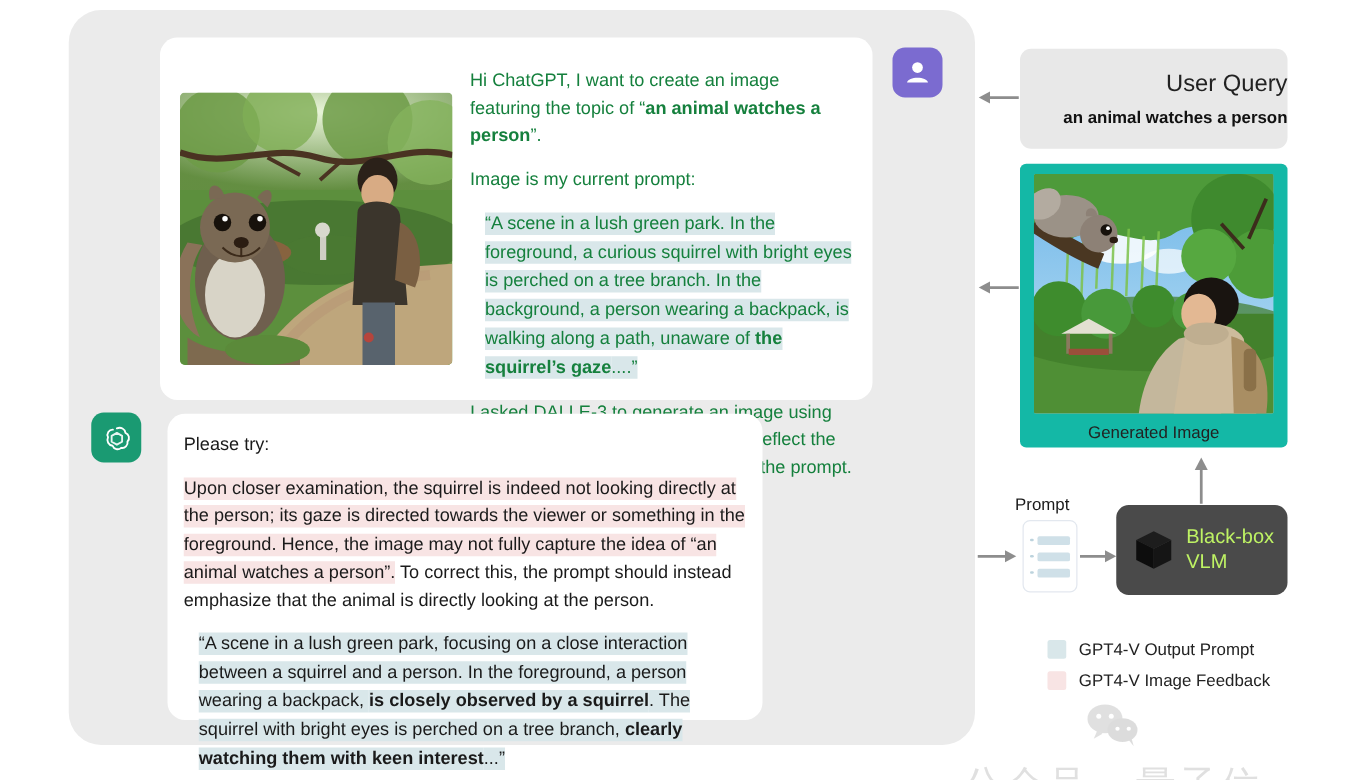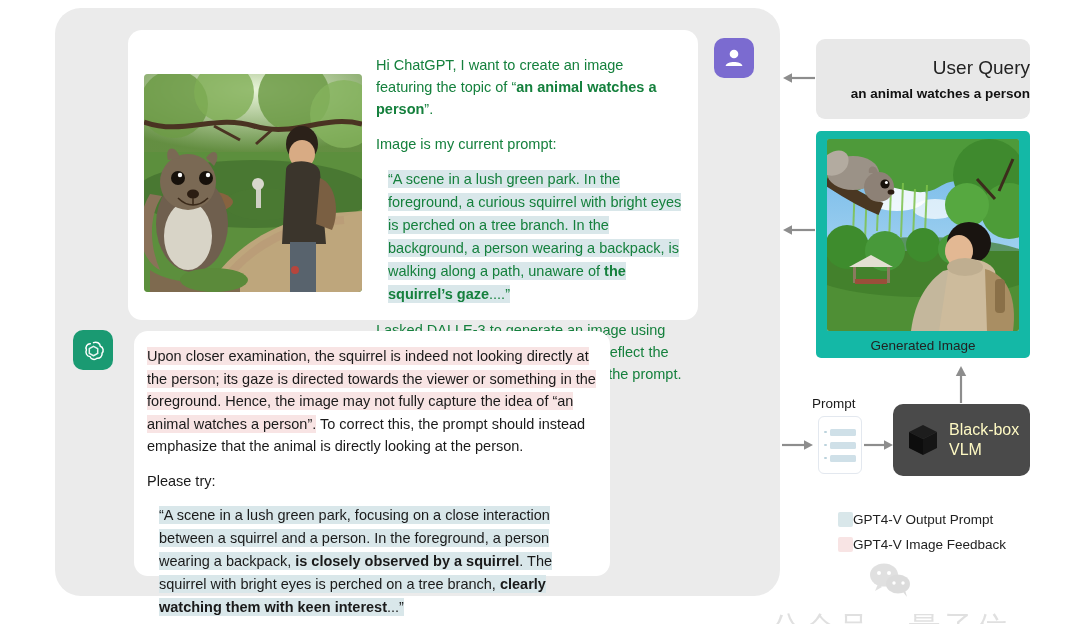--- a/index.html
+++ b/index.html
@@ -88,21 +88,21 @@
   }
   .gen-img { width: 192px; height: 192px; border-radius: 2px; overflow: hidden; position: relative; }
   .gen-caption { font-size: 13.5px; color: #222; margin-top: 7px; }
 
   .vlm-box {
     position: absolute; left: 893px; top: 404px;
     width: 137px; height: 72px;
     background: #4a4a4a; border-radius: 10px;
     display: flex; align-items: center; gap: 8px; padding-left: 12px;
   }
-  .vlm-label { color: #fef9c3; font-size: 16px; line-height: 20px; }
+  .vlm-label { color: #bef264; font-size: 16px; line-height: 20px; }
 
   .prompt-label {
     position: absolute; left: 812px; top: 396px;
     font-size: 13.5px; color: #1a1a1a;
   }
   .prompt-card {
     position: absolute; left: 818px; top: 416px;
     width: 44px; height: 58px;
     background: #ffffff; border: 1px solid #e3e8ef; border-radius: 6px;
     display: flex; flex-direction: column; justify-content: center; gap: 6px;
@@ -111,21 +111,21 @@
   .prompt-row { display: flex; align-items: center; gap: 3px; }
   .prompt-dot { width: 2.5px; height: 2.5px; border-radius: 50%; background: #bcd3dd; }
   .prompt-bar { width: 26px; height: 7px; background: #cfe0e8; border-radius: 1.5px; }
 
   .legend {
     position: absolute; left: 816px; top: 498px;
     width: 214px; height: 86px;
     background: #ffffff; border-radius: 6px;
     padding: 9px 0 0 22px;
   }
-  .legend-row { display: flex; align-items: center; height: 25px; }
+  .legend-row { display: flex; align-items: center; gap: 10px; height: 25px; }
   .legend-swatch { width: 15px; height: 15px; border-radius: 2px; }
   .legend-text { font-size: 13.5px; color: #222; }
 
   
   .arrow { position: absolute; }
 
   
   .watermark {
     position: absolute; left: 770px; top: 563px;
     display: flex; align-items: center; gap: 10px;
@@ -220,24 +220,24 @@
   <div class="bot-avatar">
     <svg width="25" height="25" viewBox="0 0 40 40">
       <g fill="none" stroke="#ffffff" stroke-width="2.4" stroke-linejoin="round" stroke-linecap="round">
         <path d="M20 7.5 C25 5.2 30.5 8.2 31 13.3 C35.6 14.9 37 20.8 33.6 24.3 C34.6 29 30.2 33.4 25.5 32.4 C22 35.8 16.1 34.4 14.5 29.8 C9.4 29.3 6.4 23.8 8.7 18.8 C6.4 14.3 9.9 8.9 14.9 9.1"></path>
         <path d="M20 13.3 L26.7 17.1 L26.7 24.6 L20 28.4 L13.3 24.6 L13.3 17.1 Z" opacity="0.9"></path>
       </g>
     </svg>
   </div>
 
   <div class="bot-bubble">
+    <p>Please try:</p>
     <p>
       <span class="hl-pink">Upon closer examination, the squirrel is indeed not looking directly at the person; its gaze is directed towards the viewer or something in the foreground. Hence, the image may not fully capture the idea of “an animal watches a person”.</span><span> To correct this, the prompt should instead emphasize that the animal is directly looking at the person.</span>
     </p>
-    <p>Please try:</p>
     <p class="quote-block">
       <span class="hl-blue">“A scene in a lush green park, focusing on a close interaction between a squirrel and a person. In the foreground, a person wearing a backpack, </span><b class="hl-blue">is closely observed by a squirrel</b><span class="hl-blue">. The squirrel with bright eyes is perched on a tree branch, </span><b class="hl-blue">clearly watching them with keen interest</b><span class="hl-blue">...”</span>
     </p>
   </div>
 
   <div class="query-box">
     <div class="query-title">User Query</div>
     <div class="query-sub">an animal watches a person</div>
   </div>
 

